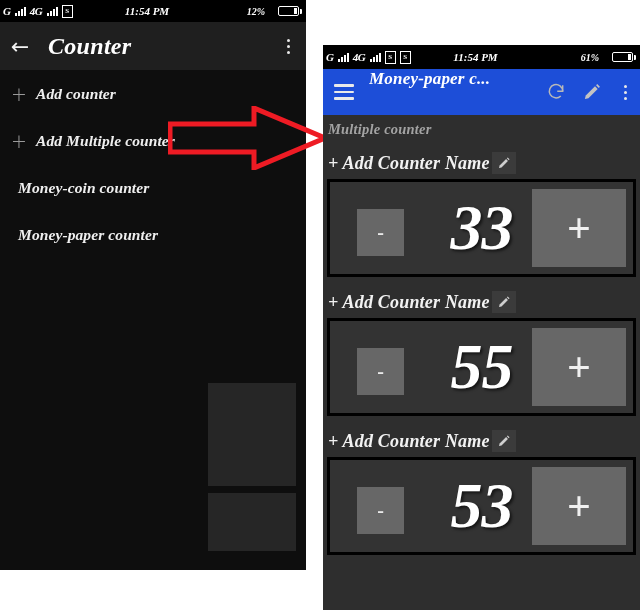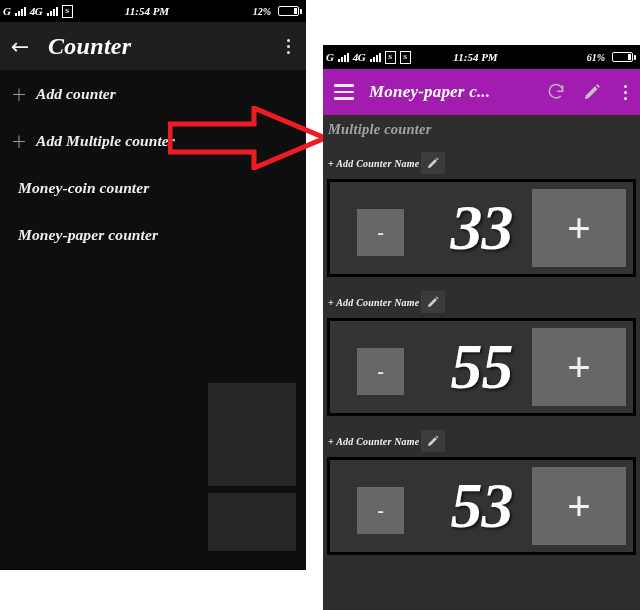--- a/index.html
+++ b/index.html
@@ -9,21 +9,21 @@
   }
 
   
   .statusbar{
     position:absolute;left:0;top:0;width:100%;height:22px;
     background:#000;color:#fff;display:flex;align-items:center;
     font-family:"Liberation Serif", serif;
   }
   .sb-left{display:flex;align-items:center;gap:4px;padding-left:3px;font-size:11px;font-weight:bold;font-style:italic;letter-spacing:-0.3px;}
   .sb-center{position:absolute;left:0;right:12px;text-align:center;font-size:11px;font-style:italic;font-weight:bold;}
-  .sb-right{margin-left:auto;display:flex;align-items:center;gap:7px;padding-right:4px;font-size:10px;font-style:italic;font-weight:bold;}
+  .sb-right{margin-left:auto;display:flex;align-items:center;gap:13px;padding-right:4px;font-size:10px;font-style:italic;font-weight:bold;}
   .bars{display:inline-flex;align-items:flex-end;gap:1px;height:9px;}
   .bars i{display:block;width:2px;background:#fff;}
   .bars i:nth-child(1){height:3px}
   .bars i:nth-child(2){height:5px}
   .bars i:nth-child(3){height:7px}
   .bars i:nth-child(4){height:9px}
   .sdicon{
     display:inline-block;width:9px;height:11px;border:1px solid #fff;
     position:relative;font-size:7px;line-height:11px;text-align:center;font-style:normal;font-weight:bold;
   }
@@ -71,42 +71,42 @@
 
   
   #red-arrow{position:absolute;left:168px;top:106px;width:160px;height:64px;pointer-events:none;}
 
   
   #right-panel{
     position:absolute;left:323px;top:45px;width:317px;height:565px;background:#2b2b2b;overflow:hidden;
   }
   #right-panel .statusbar{height:24px;}
   #right-panel .appbar{
-    position:absolute;left:0;top:24px;width:100%;height:46px;background:#a21caf;
-    display:flex;align-items:center;
+    position:absolute;left:0;top:24px;width:100%;height:46px;background:#1d4ed8;
+    display:flex;
   }
   .hamburger{width:42px;height:46px;display:flex;flex-direction:column;align-items:center;justify-content:center;gap:4px;}
   .hamburger b{display:block;width:20px;height:2.5px;background:#eaeaea;border-radius:1px;}
   .rp-title{
     color:#ffffff;font-size:17px;font-style:italic;font-weight:bold;letter-spacing:0.2px;
     white-space:nowrap;overflow:hidden;margin-left:4px;
   }
   .tb-icon{width:36px;height:46px;display:flex;align-items:center;justify-content:center;}
   .tb-icons{margin-left:auto;display:flex;align-items:center;}
 
   #rp-body{position:absolute;left:0;top:70px;width:100%;bottom:0;background:#2e2e2e;}
   .section-title{
     color:#a3a3a3;font-size:14.5px;font-style:italic;font-weight:bold;
     padding:6px 0 0 5px;letter-spacing:0.2px;
   }
   .addname-row{
     display:flex;align-items:center;height:26px;padding-left:5px;margin-top:12px;
   }
   .addname-label{
-    color:#f2f2f2;font-size:10px;font-style:italic;font-weight:bold;letter-spacing:0.2px;
+    color:#f2f2f2;font-size:18px;font-style:italic;font-weight:bold;letter-spacing:0.2px;
   }
   .pencil-chip{
     width:24px;height:22px;background:#3b3b3b;display:flex;align-items:center;justify-content:center;margin-left:2px;
   }
 
   .counter-card{
     margin:3px 4px 0 4px;height:98px;background:#333333;border:3px solid #000;
     position:relative;box-sizing:border-box;
   }
   .btn-minus{

